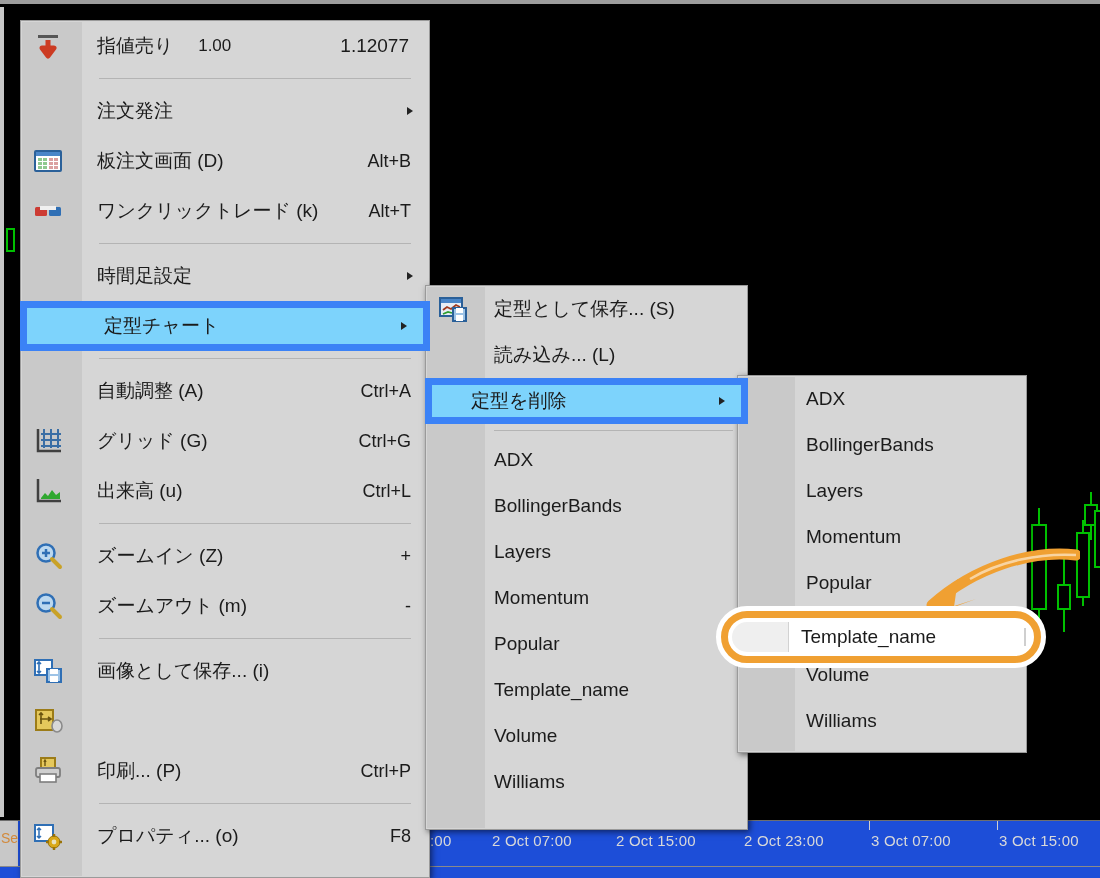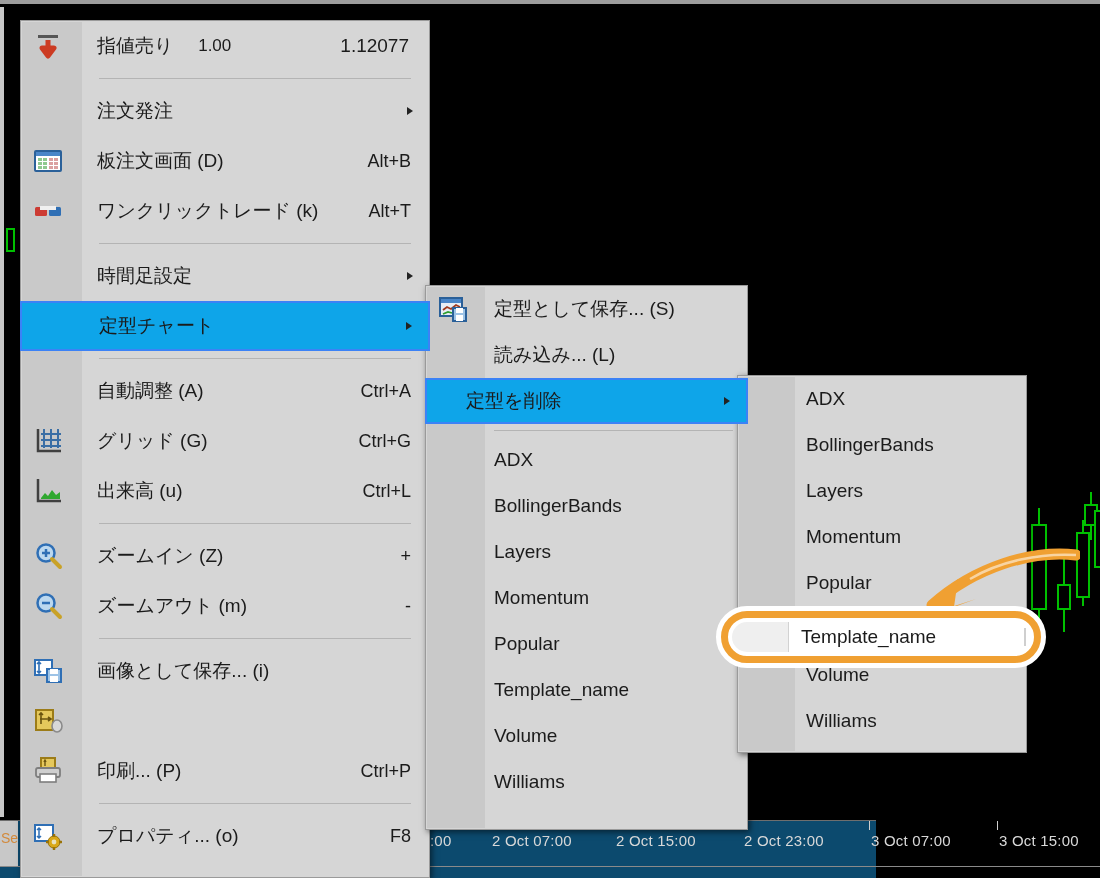--- a/index.html
+++ b/index.html
@@ -9,22 +9,22 @@
     font-family:"Liberation Sans","DejaVu Sans",sans-serif;
     position:relative;
   }
 
   
   #chart-bg { position:absolute; inset:0; background:#000; }
   .top-gray-strip { position:absolute; left:0; top:0; width:1100px; height:4px; background:#9d9d9d; }
   .chart-left-gutter { position:absolute; left:0; top:7px; width:4px; height:810px; background:#c8c8c8; }
 
   .time-axis {
-    position:absolute; left:0; bottom:0; width:876px; height:58px;
-    background:#0c4a6e; border-top:1px solid #6e6e6e;
+    position:absolute; left:0; bottom:0; width:1100px; height:58px;
+    background:#1d4ed8; border-top:1px solid #6e6e6e;
   }
   .time-axis-inner { position:absolute; left:0; top:0; width:1100px; height:40px; }
   .tick-mark { position:absolute; top:0; width:1px; height:9px; background:#cfcfcf; }
   .time-label {
     position:absolute; top:11px; color:#d9d9d9; font-size:15px;
     white-space:nowrap; letter-spacing:0.2px;
   }
   .axis-bottom-line { position:absolute; left:0; top:45px; width:1100px; height:1px; background:#8a8a8a; }
   .axis-left-box { position:absolute; left:0; top:0; width:18px; height:45px; background:#c8c8c8; }
   .se-label { position:absolute; left:1px; top:830px; font-size:14px; color:#d28a3c; }
@@ -58,22 +58,22 @@
   .menu-item .accel {
     position:absolute; right:18px; top:50%; transform:translateY(-50%);
     font-size:18px; color:#1b1b1b;
   }
   .menu-item .arrow {
     position:absolute; right:16px; top:50%; transform:translateY(-50%);
     width:0;height:0;border-left:6px solid #222;
     border-top:4.5px solid transparent;border-bottom:4.5px solid transparent;
   }
   .menu-item.selected {
-    background:#0ea5e9;
-    border:2px solid #3b82f6;
+    background:#7dd3fc;
+    border:7px solid #3b82f6;
     margin:0 -1px;
     padding-left:69px;
     z-index:3;
   }
   .sep { position:relative; height:1px; margin:7px 18px 7px 70px; background:#b4b4b4; z-index:2; }
   .ic { position:absolute; left:12px; top:50%; transform:translateY(-50%); width:30px; height:30px; }
 
   
   #menu-chart { left:20px; top:20px; width:410px; height:858px; }
   #menu-chart .menu-item { height:50px; padding-left:76px;gap:20px; }

